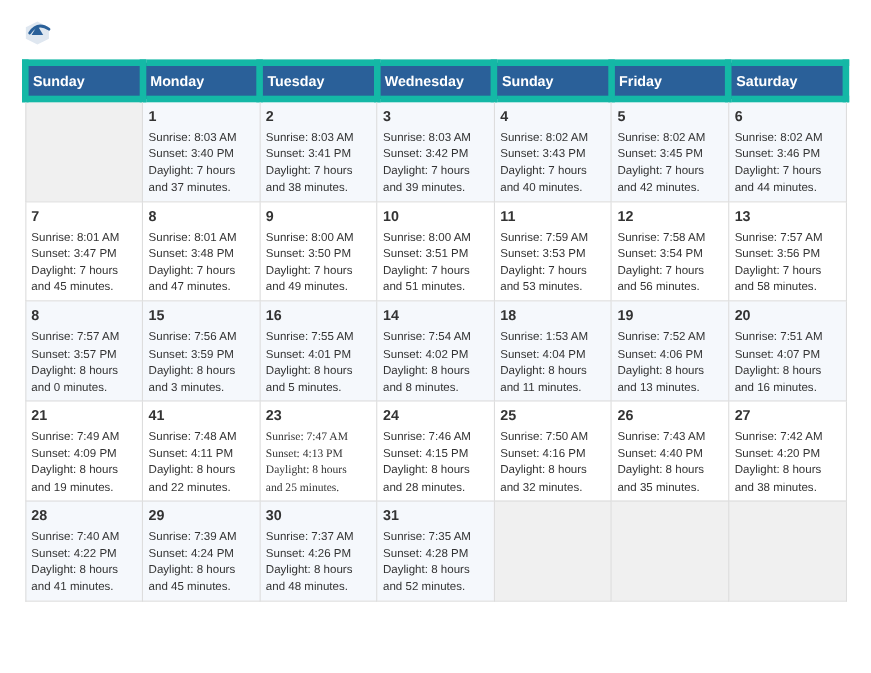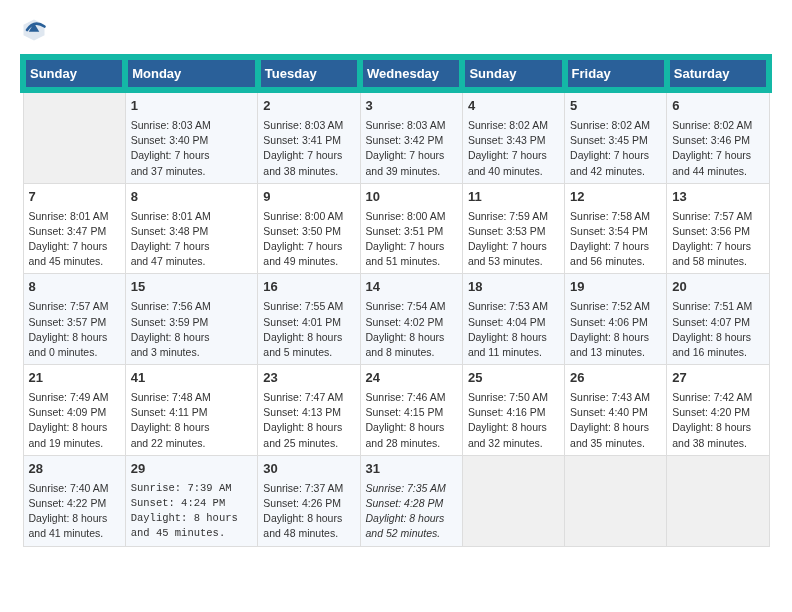--- a/index.html
+++ b/index.html
@@ -247,21 +247,21 @@
         </td>
         <td>
           <span class="day-num">14</span>
           <div class="day-info" style="white-space: pre-line;">Sunrise: 7:54 AM
 Sunset: 4:02 PM
 Daylight: 8 hours
 and 8 minutes.</div>
         </td>
         <td>
           <span class="day-num">18</span>
-          <div class="day-info" style="white-space: pre-line;">Sunrise: 7:53 AM
+          <div class="day-info" style="white-space: pre-line;">Sunrise: 1:53 AM
 Sunset: 4:04 PM
 Daylight: 8 hours
 and 11 minutes.</div>
         </td>
         <td>
           <span class="day-num">19</span>
           <div class="day-info" style="white-space: pre-line;">Sunrise: 7:52 AM
 Sunset: 4:06 PM
 Daylight: 8 hours
 and 13 minutes.</div>
@@ -284,21 +284,21 @@
         </td>
         <td>
           <span class="day-num">41</span>
           <div class="day-info" style="white-space: pre-line;">Sunrise: 7:48 AM
 Sunset: 4:11 PM
 Daylight: 8 hours
 and 22 minutes.</div>
         </td>
         <td>
           <span class="day-num">23</span>
-          <div class="day-info" style="white-space: pre-line;">Sunrise: 7:47 AM
+          <div class="day-info" style="white-space: pre-line; font-family: Liberation Serif, serif;">Sunrise: 7:47 AM
 Sunset: 4:13 PM
 Daylight: 8 hours
 and 25 minutes.</div>
         </td>
         <td>
           <span class="day-num">24</span>
           <div class="day-info" style="white-space: pre-line;">Sunrise: 7:46 AM
 Sunset: 4:15 PM
 Daylight: 8 hours
 and 28 minutes.</div>
@@ -328,35 +328,35 @@
       <tr>
         <td>
           <span class="day-num">28</span>
           <div class="day-info" style="white-space: pre-line;">Sunrise: 7:40 AM
 Sunset: 4:22 PM
 Daylight: 8 hours
 and 41 minutes.</div>
         </td>
         <td>
           <span class="day-num">29</span>
-          <div class="day-info" style="white-space: pre-line; font-family: Liberation Mono, monospace;">Sunrise: 7:39 AM
+          <div class="day-info" style="white-space: pre-line;">Sunrise: 7:39 AM
 Sunset: 4:24 PM
 Daylight: 8 hours
 and 45 minutes.</div>
         </td>
         <td>
           <span class="day-num">30</span>
           <div class="day-info" style="white-space: pre-line;">Sunrise: 7:37 AM
 Sunset: 4:26 PM
 Daylight: 8 hours
 and 48 minutes.</div>
         </td>
         <td>
           <span class="day-num">31</span>
-          <div class="day-info" style="white-space: pre-line; font-style: italic;">Sunrise: 7:35 AM
+          <div class="day-info" style="white-space: pre-line;">Sunrise: 7:35 AM
 Sunset: 4:28 PM
 Daylight: 8 hours
 and 52 minutes.</div>
         </td>
         <td class="empty-cell"></td>
         <td class="empty-cell"></td>
         <td class="empty-cell"></td>
       </tr>
     </tbody>
 </table>

